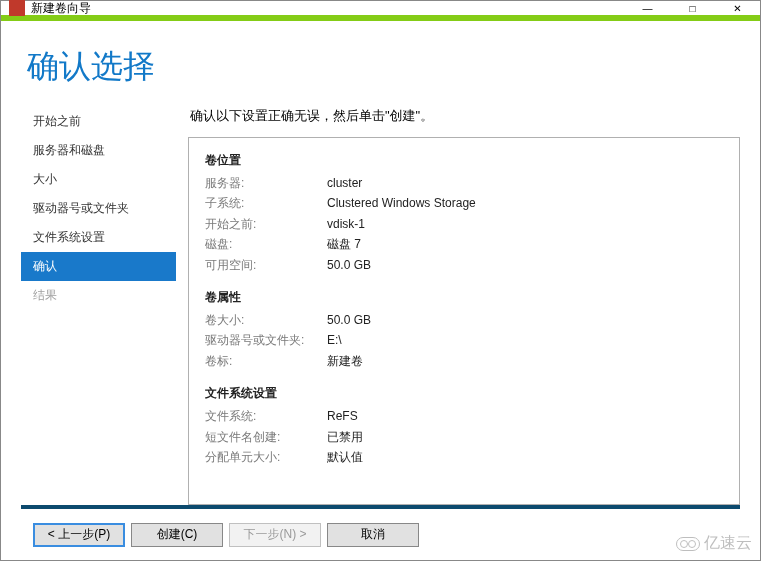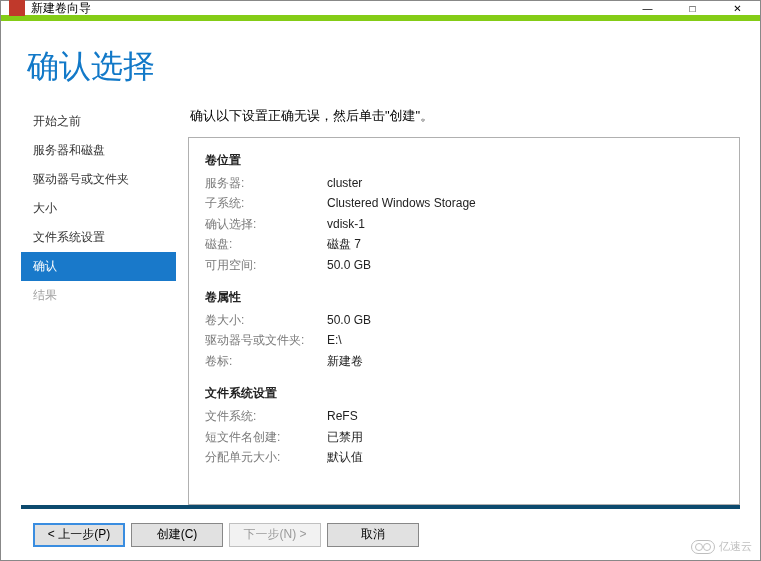--- a/index.html
+++ b/index.html
@@ -28,21 +28,21 @@
   .row { display: flex; font-size: 12px; line-height: 1.7; }
   .row .label { width: 122px; color: #7a7a7a; }
   .row .value { color: #222; }
   .section-gap { height: 10px; }
 
   .footer { height: 55px; display: flex; align-items: center; gap: 6px; padding: 0 12px; border-top: 4px solid #0c4a6e; }
   .btn { min-width: 92px; height: 24px; font-size: 12px; border: 1px solid #888; background: #e1e1e1; cursor: pointer; padding: 0 10px; }
   .btn.default { border: 2px solid #3a8de0; }
   .btn:disabled { color: #9a9a9a; background: #f2f2f2; border-color: #c0c0c0; cursor: default; }
 
-  .watermark { position: absolute; right: 8px; bottom: 6px; display: flex; align-items: center; gap: 4px; opacity: 0.55; font-size: 11px; color: #8a8a8a; pointer-events: none; }
+  .watermark { position: absolute; right: 8px; bottom: 6px; display: flex; align-items: center; gap: 4px; opacity: 0.55; font-size: 16px; color: #8a8a8a; pointer-events: none; }
   .watermark-icon { width: 24px; height: 14px; border: 1.5px solid #8a8a8a; border-radius: 8px; position: relative; }
   .watermark-icon::before, .watermark-icon::after { content:""; position:absolute; width:6px; height:6px; border:1.5px solid #8a8a8a; border-radius:50%; top:2px; }
   .watermark-icon::before { left:3px; }
   .watermark-icon::after { left:11px; }
 </style>
 </head>
 <body>
 
 <div class="window">
 
@@ -57,43 +57,43 @@
   </div>
 
   <div class="content">
     <div class="page-header">确认选择</div>
 
     <div class="columns">
 
       <div class="sidebar">
         <div class="sidebar-item">开始之前</div>
         <div class="sidebar-item">服务器和磁盘</div>
+        <div class="sidebar-item">大小</div>
         <div class="sidebar-item">驱动器号或文件夹</div>
-        <div class="sidebar-item">大小</div>
         <div class="sidebar-item">文件系统设置</div>
         <div class="sidebar-item active">确认</div>
         <div class="sidebar-item disabled">结果</div>
       </div>
 
       <div class="main">
         <div class="instruction">确认以下设置正确无误，然后单击"创建"。</div>
 
         <div class="panel">
 
           <div class="section-title">卷位置</div>
           <div class="row">
             <div class="label">服务器:</div>
             <div class="value">cluster</div>
           </div>
           <div class="row">
             <div class="label">子系统:</div>
             <div class="value">Clustered Windows Storage</div>
           </div>
           <div class="row">
-            <div class="label">确认选择:</div>
+            <div class="label">开始之前:</div>
             <div class="value">vdisk-1</div>
           </div>
           <div class="row">
             <div class="label">磁盘:</div>
             <div class="value">磁盘 7</div>
           </div>
           <div class="row">
             <div class="label">可用空间:</div>
             <div class="value">50.0 GB</div>
           </div>

